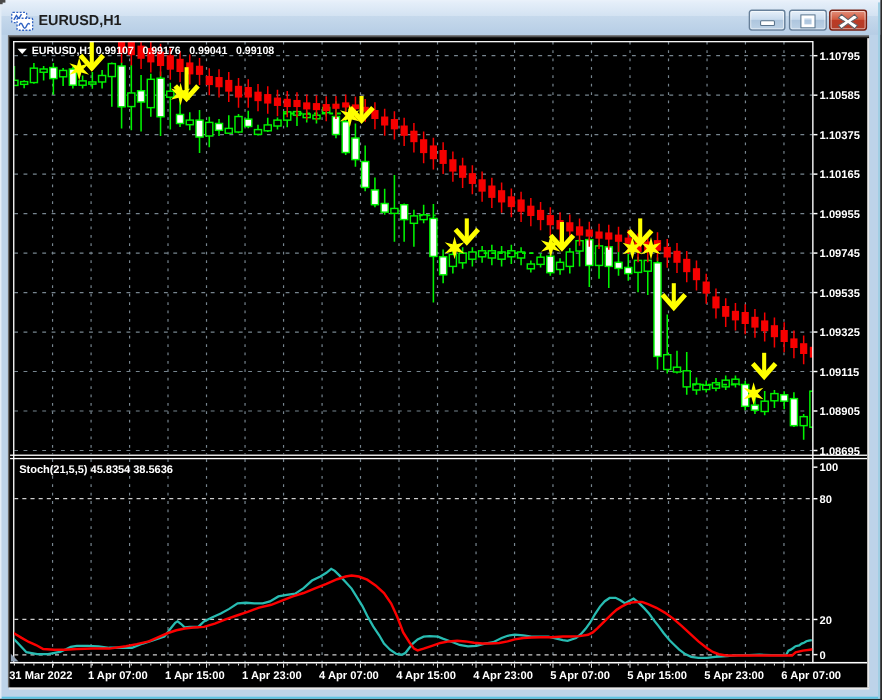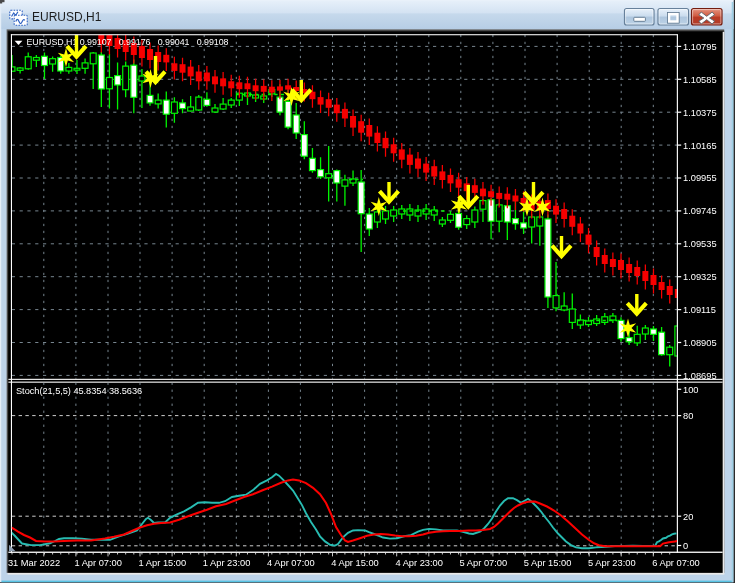--- a/index.html
+++ b/index.html
@@ -1,15 +1,15 @@
 <!DOCTYPE html>
 <html><head><meta charset="utf-8"><style>
 html,body{margin:0;padding:0;background:#2b2b2b;}
 *{font-family:"Liberation Sans",sans-serif;}
-#w{position:relative;width:735px;height:583px;overflow:hidden;}
+#w{position:relative;width:735px;height:583px;overflow:hidden;font-weight:bold;}
 </style></head>
 <body>
 <div id="w">
 <svg width="735" height="583" viewBox="0 0 735 583" shape-rendering="auto" text-rendering="optimizeLegibility">
 <defs>
 <linearGradient id="tg" x1="0" y1="0" x2="0" y2="1">
 <stop offset="0" stop-color="#e7f0fa"></stop>
           <stop offset="0.45" stop-color="#d3e2f2"></stop>
 <stop offset="0.46" stop-color="#c6d9ec"></stop>
           <stop offset="1" stop-color="#b6cde5"></stop>

